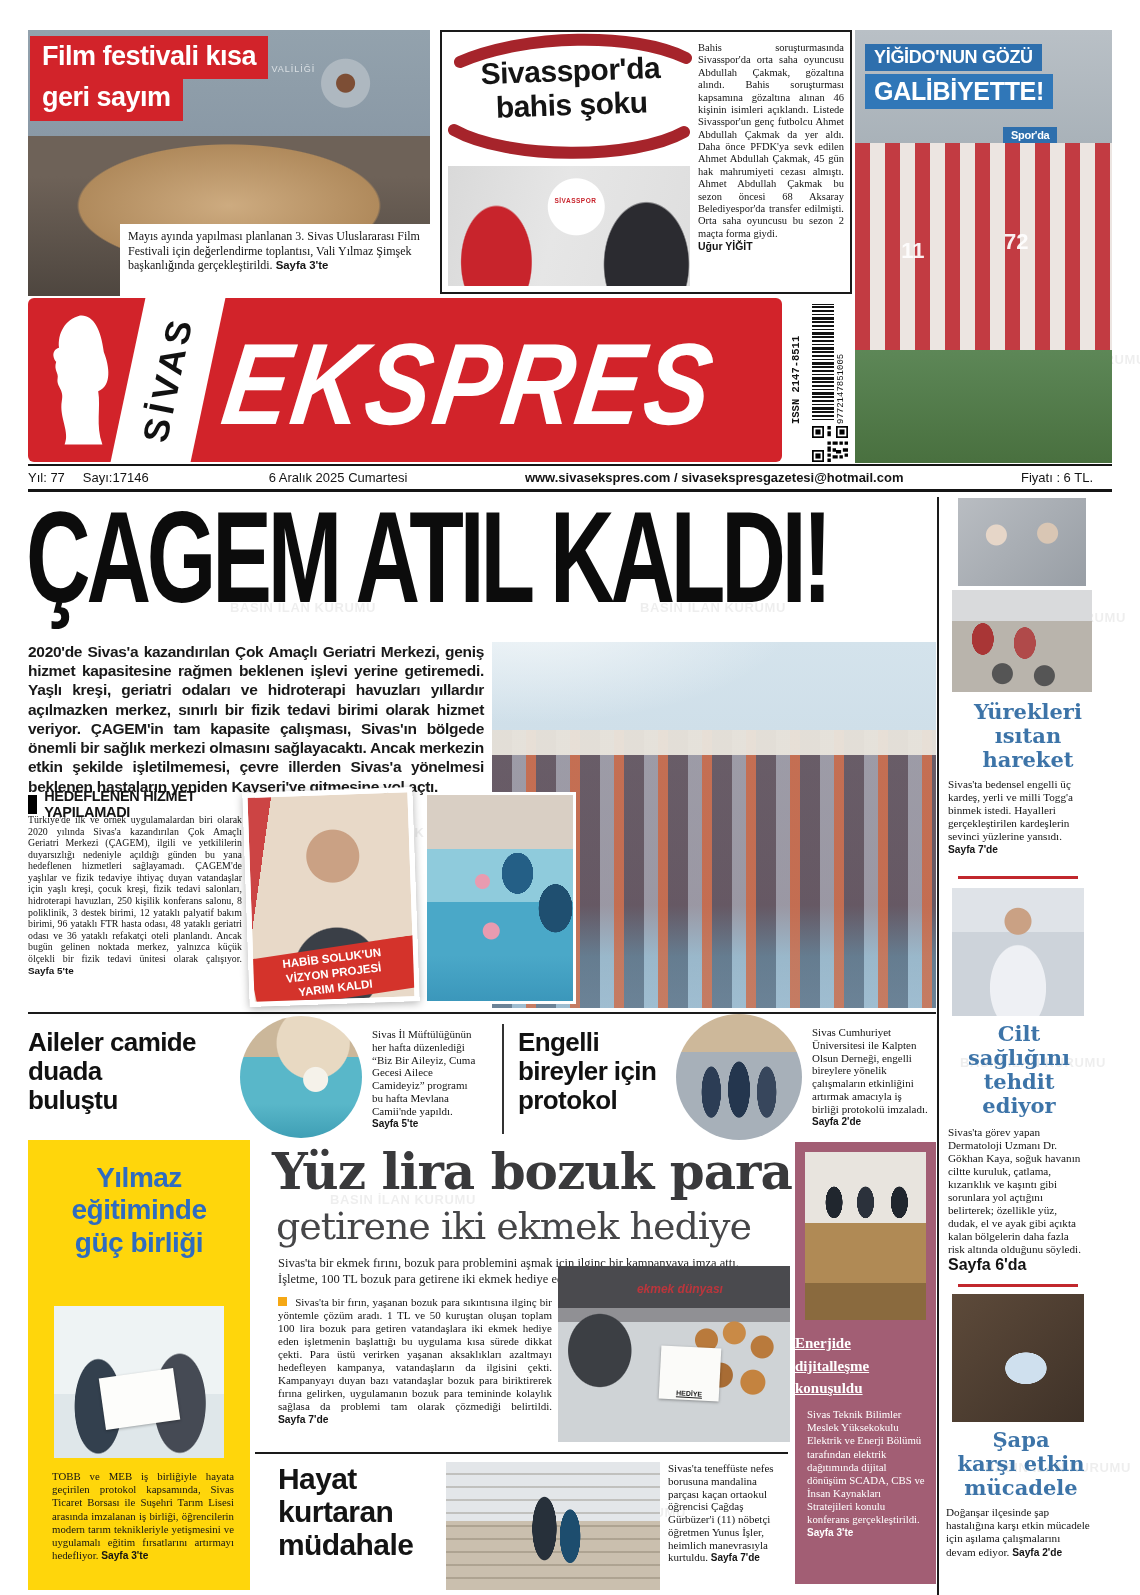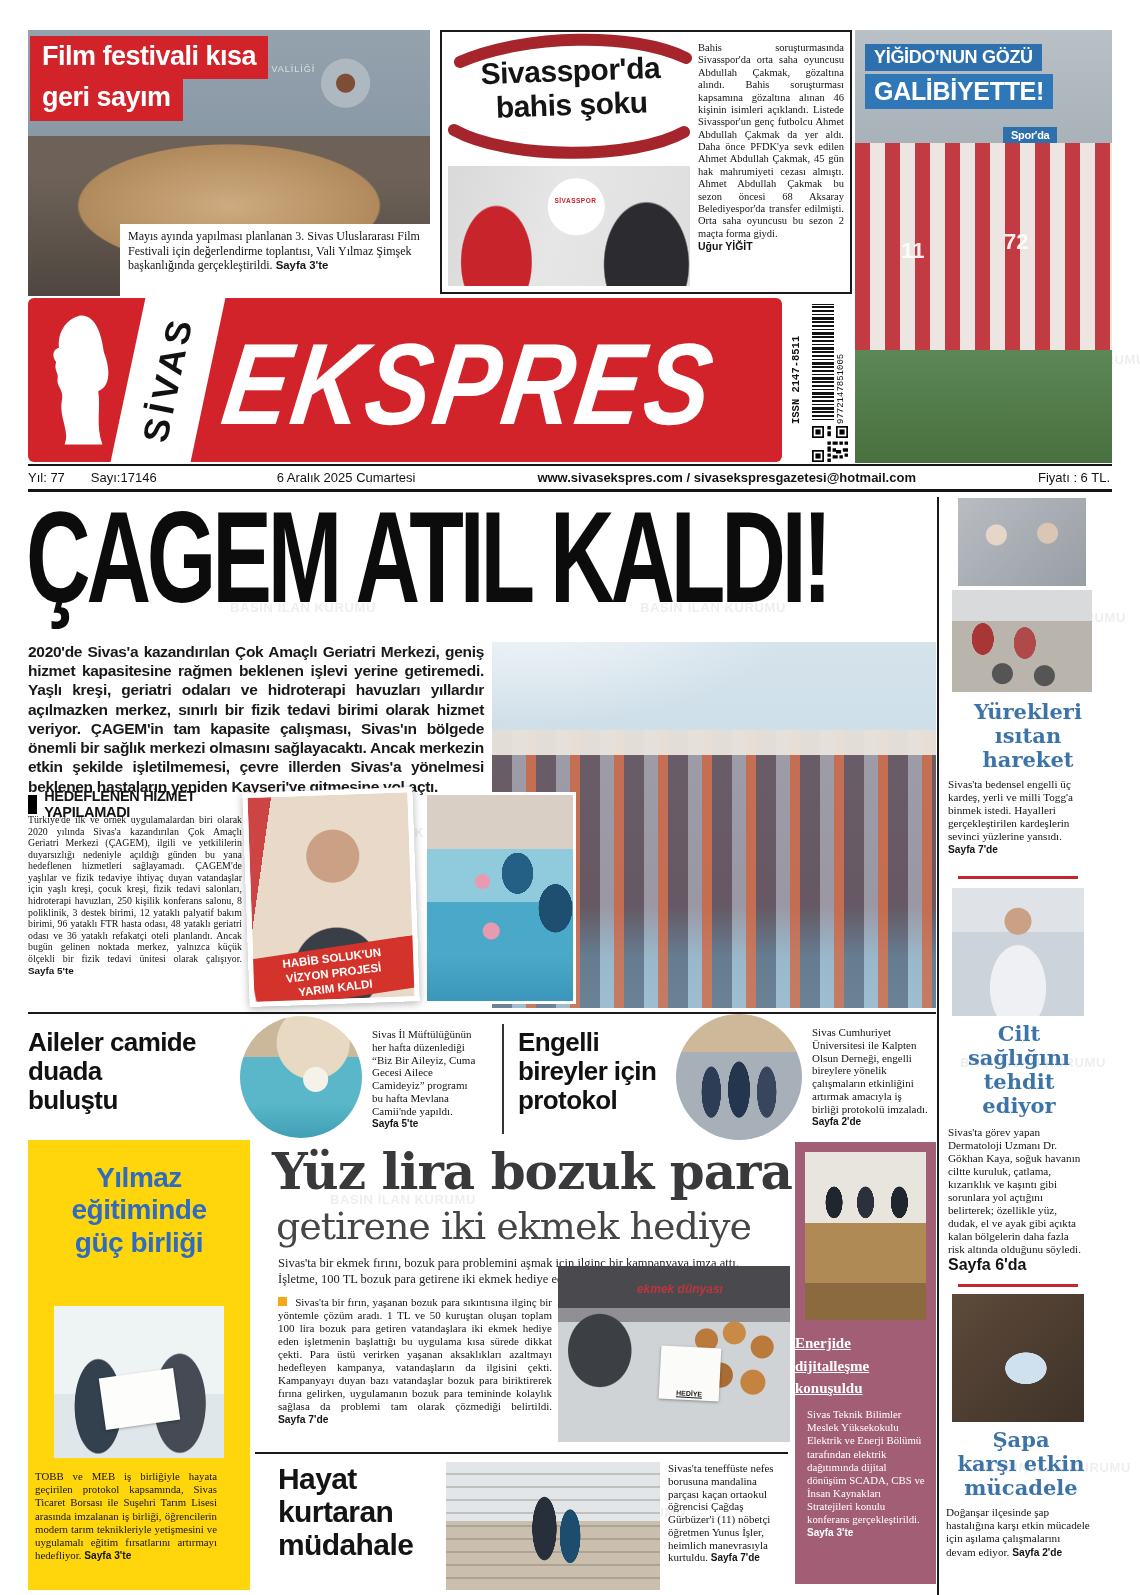--- a/index.html
+++ b/index.html
@@ -213,24 +213,24 @@
       <rect x="0" y="14" width="7" height="7" fill="#000"></rect>
         <rect x="1" y="15" width="5" height="5" fill="#fff"></rect>
         <rect x="2" y="16" width="3" height="3" fill="#000"></rect>
       <path fill="#000" d="M9 0h2v2H9zM9 3h2v3H9zM12 9h3v2h-3zM9 9h2v2H9zM16 9h2v2h-2zM19 9h2v2h-2zM9 12h2v3H9zM12 13h2v2h-2zM14 14h3v2h-3zM18 13h3v2h-3zM9 16h2v2H9zM12 17h3v2h-3zM16 17h2v2h-2zM19 16h2v2h-2zM9 19h2v2H9z"></path>
     </svg>
   </div>
 
   <div class="abs" style="left:28px;top:464px;width:1084px;height:28px;border-top:2px solid #151515;border-bottom:3px solid #151515;
        display:flex;align-items:center;font-size:13px">
     <span>Yıl: 77</span>
-    <span style="margin-left:26px">Sayı:17146</span>
+    <span style="margin-left:18px">Sayı:17146</span>
     <span style="margin-left:120px">6 Aralık 2025 Cumartesi</span>
     <span class="b" style="flex:1;text-align:center">www.sivasekspres.com / sivasekspresgazetesi@hotmail.com</span>
-    <span style="margin-right:2px">Fiyatı : 6 TL.</span>
+    <span style="margin-right:19px">Fiyatı : 6 TL.</span>
   </div>
 
   <div class="rule" style="left:937px;top:497px;width:2px;height:1098px"></div>
 
   <div class="abs" style="left:26px;top:497px;width:912px;height:136px;overflow:visible">
     <div style="font-weight:bold;font-size:86px;letter-spacing:-4px;line-height:.95;color:#0c0c0c;
          transform:scale(1.04,1.5);transform-origin:0 0;white-space:nowrap">ÇAGEM ATIL KALDI!</div>
   </div>
 
   <div class="abs jt" style="left:28px;top:642px;width:456px;height:148px;font-weight:bold;font-size:15.5px;
@@ -285,21 +285,21 @@
   <div class="abs" style="left:28px;top:1140px;width:222px;height:450px;background:#ffd60b">
     <div class="abs" style="left:0;top:22px;width:222px;text-align:center;color:#2f6cc0;font-weight:bold;
          font-size:28px;line-height:1.16;letter-spacing:-.5px">
       <div>Yılmaz</div>
       <div>eğitiminde</div>
       <div>güç birliği</div>
     </div>
     <div class="ph ph-protocol2" style="left:26px;top:166px;width:170px;height:152px">
       <div class="paper"></div>
     </div>
-    <div class="abs body-s jt" style="left:7px;top:330px;width:182px;height:108px;font-size:10.8px;line-height:1.22">
+    <div class="abs body-s jt" style="left:24px;top:330px;width:182px;height:108px;font-size:10.8px;line-height:1.22">
       <span>TOBB ve MEB iş birliğiyle hayata geçirilen protokol kapsamında, Sivas Ticaret Borsası ile Suşehri Tarım Lisesi arasında imzalanan iş birliği, öğrencilerin modern tarım teknikleriyle yetişmesini ve uygulamalı eğitim fırsatlarını artırmayı hedefliyor.</span>
       <span class="pageref" style="font-size:10.2px">Sayfa 3'te</span>
     </div>
   </div>
 
   <div class="abs" style="left:276px;top:1204px;width:518px;font-family:'DejaVu Serif',serif;
        font-size:38px;letter-spacing:-1px;color:#464648;white-space:nowrap">getirene iki ekmek hediye</div>
   <div class="abs" style="left:272px;top:1142px;width:518px;font-family:'DejaVu Serif',serif;font-weight:bold;
        font-size:50px;letter-spacing:-1px;color:#39393b;white-space:nowrap">Yüz lira bozuk para</div>
   <div class="abs ser" style="left:278px;top:1256px;width:502px;font-size:12.5px;line-height:1.26;color:#222">Sivas'ta bir ekmek fırını, bozuk para problemini aşmak için ilginç bir kampanyaya imza attı. İşletme, 100 TL bozuk para getirene iki ekmek hediye ediyor.</div>

